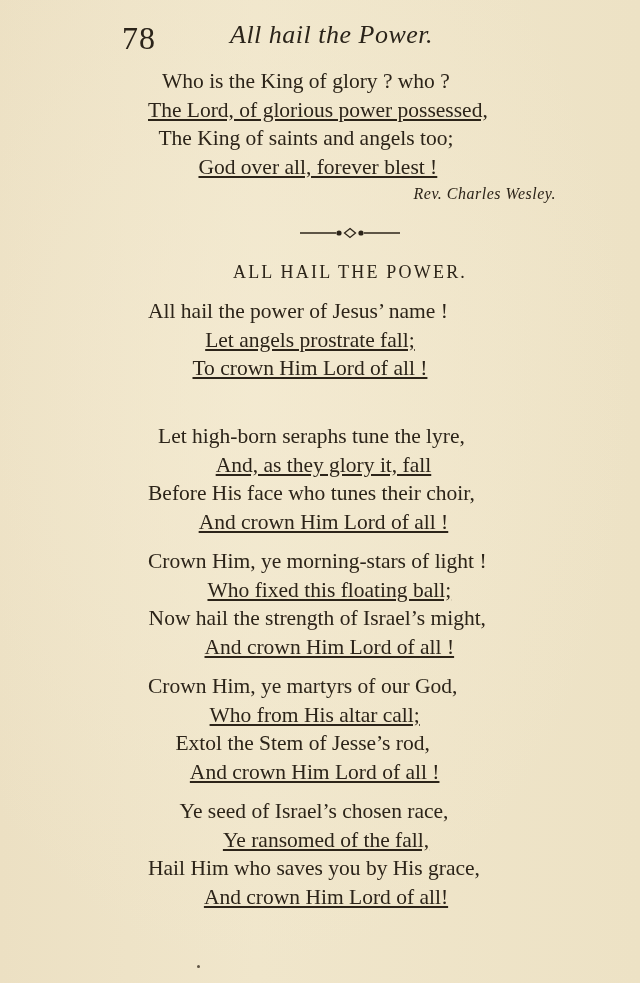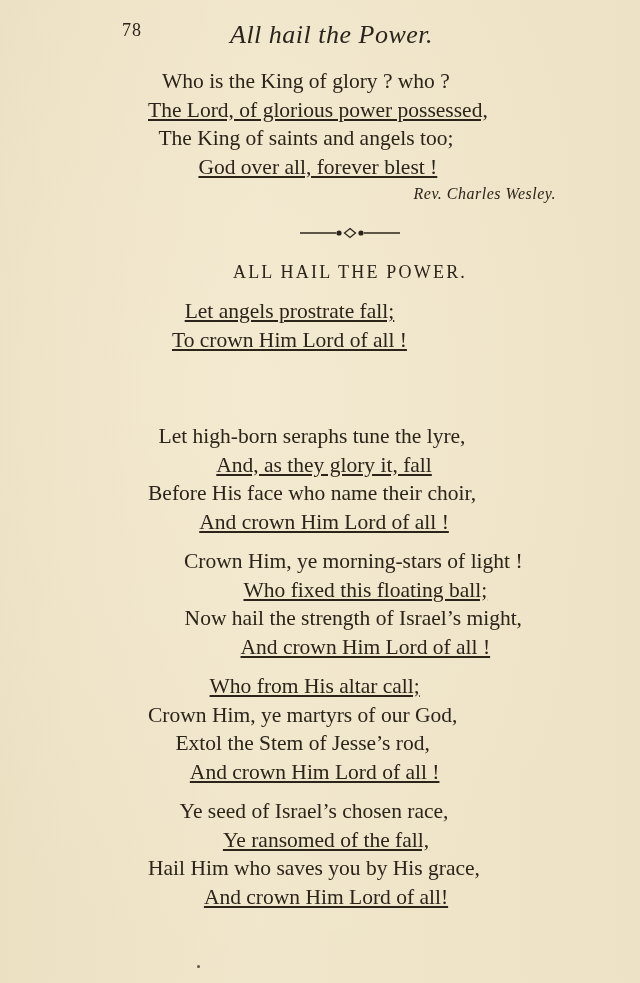--- a/index.html
+++ b/index.html
@@ -26,21 +26,21 @@
       position: absolute;
       top: 18px;
       left: 122px;
       width: 360px;
       height: 36px;
     }
     .page-number {
       position: absolute;
       left: 0;
       top: 2px;
-      font-size: 18px;
+      font-size: 32px;
       letter-spacing: 1px;
       color: #2b241a;
     }
     .running-title {
       position: absolute;
       left: 108px;
       top: 2px;
       font-size: 26px;
       font-style: italic;
       letter-spacing: 0.5px;
@@ -122,41 +122,42 @@
       <line x1="66" y1="7" x2="102" y2="7" stroke="#2c2419" stroke-width="1.3"></line>
       <circle cx="41" cy="7" r="2.6" fill="#2c2419"></circle>
       <circle cx="63" cy="7" r="2.6" fill="#2c2419"></circle>
       <polygon points="52,2.5 57.5,7 52,11.5 46.5,7" fill="none" stroke="#2c2419" stroke-width="1.3"></polygon>
     </svg>
   </div>
 
   <div class="hymn-title" style="left:0; width:700px;">ALL HAIL THE POWER.</div>
 
   <div class="stanza" style="top:297px; left:148px;">
+    <span class="line">All hail the power of Jesus’ name !</span>
     <span class="line indent">Let angels prostrate fall;</span>
     <span class="line indent">To crown Him Lord of all !</span>
   </div>
 
   <div class="stanza" style="top:422px; left:148px;">
     <span class="line">Let high-born seraphs tune the lyre,</span>
     <span class="line indent">And, as they glory it, fall</span>
-    <span class="line">Before His face who name their choir,</span>
+    <span class="line">Before His face who tunes their choir,</span>
     <span class="line indent">And crown Him Lord of all !</span>
   </div>
 
-  <div class="stanza" style="top:547px; left:148px;margin-left:36px;">
+  <div class="stanza" style="top:547px; left:148px;">
     <span class="line">Crown Him, ye morning-stars of light !</span>
     <span class="line indent">Who fixed this floating ball;</span>
     <span class="line">Now hail the strength of Israel’s might,</span>
     <span class="line indent">And crown Him Lord of all !</span>
   </div>
 
   <div class="stanza" style="top:672px; left:148px;">
+    <span class="line">Crown Him, ye martyrs of our God,</span>
     <span class="line indent">Who from His altar call;</span>
-    <span class="line">Crown Him, ye martyrs of our God,</span>
     <span class="line">Extol the Stem of Jesse’s rod,</span>
     <span class="line indent">And crown Him Lord of all !</span>
   </div>
 
   <div class="stanza" style="top:797px; left:148px;">
     <span class="line">Ye seed of Israel’s chosen race,</span>
     <span class="line indent">Ye ransomed of the fall,</span>
     <span class="line">Hail Him who saves you by His grace,</span>
     <span class="line indent">And crown Him Lord of all!</span>
   </div>

